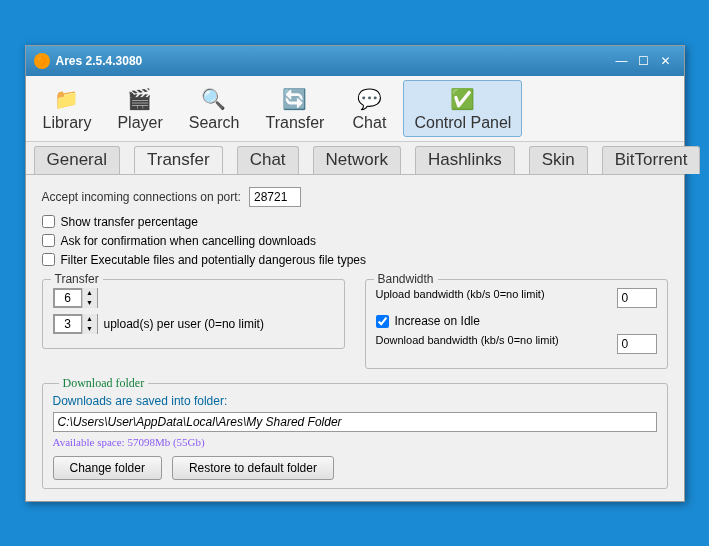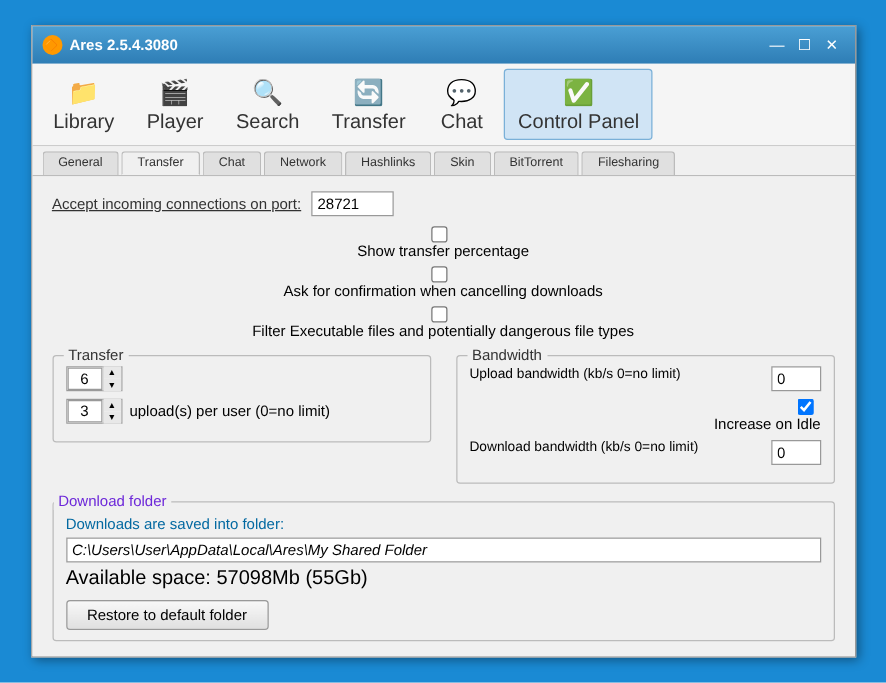--- a/index.html
+++ b/index.html
@@ -101,23 +101,23 @@
       display: flex;
       padding: 4px 8px 0;
       gap: 0;
     }
     .tab {
       padding: 3px 12px;
       border: 1px solid #bbb;
       border-bottom: none;
       background: #e0e0e0;
       cursor: pointer;
-      font-size: 10px;
+      font-size: 17px;
       border-radius: 3px 3px 0 0;
-      margin-right: 2px;
+      margin-right: 14px;
       color: #333;
       text-align: center;
     }
     .tab.active {
       background: #f0f0f0;
       border-bottom: 1px solid #f0f0f0;
       font-weight: normal;
       z-index: 1;
     }
 
@@ -127,35 +127,33 @@
     }
 
     .row-inline {
       display: flex;
       align-items: center;
       margin-bottom: 8px;
     }
     .row-inline label {
       margin-right: 8px;
       color: #333;
-      text-decoration: underline;
     }
     input[type="text"], input[type="number"] {
       border: 1px solid #999;
       background: white;
       padding: 2px 4px;
       font-size: 12px;
     }
-    .port-input { width: 66px; }
+    .port-input { width: 52px; }
 
     .checkbox-row {
       display: flex;
       align-items: center;
       margin-bottom: 5px;
-      flex-direction: column;
     }
     .checkbox-row input[type="checkbox"] {
       margin-right: 6px;
     }
 
     .two-col {
       display: flex;
       gap: 20px;
       margin-top: 8px;
     }
@@ -234,44 +232,46 @@
     .download-folder-section {
       margin-top: 14px;
       border: 1px solid #bbb;
       border-radius: 3px;
       padding: 10px 10px 8px;
       position: relative;
     }
     .section-label {
       position: absolute;
       top: -8px;
-      left: 0;
+      left: 16px;
       background: #f0f0f0;
       padding: 0 4px;
       font-size: 12px;
-      color: #6d28d9;
+      color: #15803d;
+      font-family: Liberation Serif, serif;
     }
     .folder-desc {
       font-size: 12px;
       color: #0369a1;
       margin-bottom: 4px;
     }
     .folder-path-input {
       width: 100%;
       border: 1px solid #999;
       background: white;
       padding: 3px 6px;
       font-size: 12px;
       margin-bottom: 4px;
       font-style: italic;
     }
     .available-space {
-      font-size: 16px;
-      color: #000000;
+      font-size: 11px;
+      color: #8b5cf6;
       margin-bottom: 8px;
+      font-family: Liberation Serif, serif;
     }
     .folder-buttons {
       display: flex;
       gap: 10px;
     }
     .folder-btn {
       padding: 4px 16px;
       border: 1px solid #999;
       background: linear-gradient(to bottom, #f8f8f8, #e0e0e0);
       cursor: pointer;
@@ -402,17 +402,18 @@
         </div>
       </div>
     </div>
 
     <div class="download-folder-section">
       <span class="section-label">Download folder</span>
       <div class="folder-desc">Downloads are saved into folder:</div>
       <input type="text" class="folder-path-input" value="C:\Users\User\AppData\Local\Ares\My Shared Folder" style="">
       <div class="available-space">Available space: 57098Mb (55Gb)</div>
       <div class="folder-buttons">
+        <button class="folder-btn">Change folder</button>
         <button class="folder-btn">Restore to default folder</button>
       </div>
     </div>
   </div>
 </div>
 
 </body></html>

